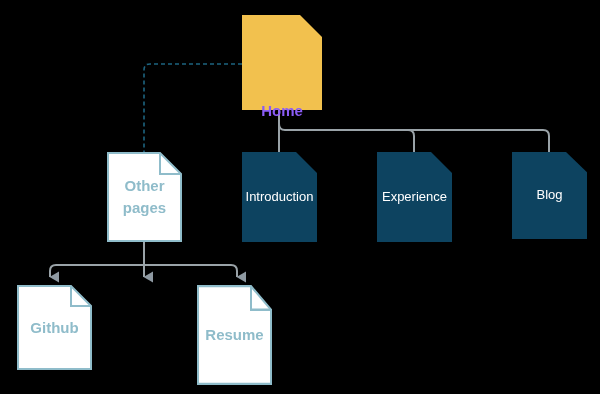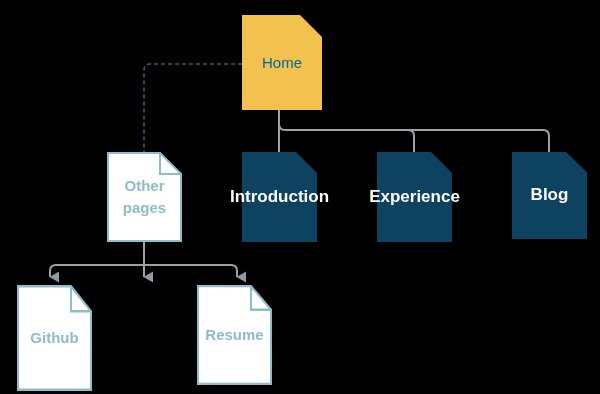--- a/index.html
+++ b/index.html
@@ -41,28 +41,29 @@
     height: 100%;
     display: flex;
     align-items: center;
     justify-content: center;
     text-align: center;
     line-height: 1.45;
     white-space: pre-line;
     pointer-events: none;
   }
   .label-home {
-    color: #0369a1;
+    color: #8b5cf6;
     font-size: 15px;
-    font-weight: 400;
+    font-weight: 700;
+    margin-top: 48px;
   }
   .label-dark {
     color: #ffffff;
-    font-size: 17px;
-    font-weight: 700;
+    font-size: 13px;
+    font-weight: 400;
   }
   .label-light {
     color: #8fbcca;
     font-size: 15px;
     font-weight: 700;
   }
 </style>
 </head>
 <body>
 
@@ -122,21 +123,21 @@
     <div class="node-label label-dark">Experience</div>
   </div>
 
   <div class="node" style="left:512px; top:152px; width:75px; height:87px;">
     <svg class="node-shape" viewBox="0 0 75 90" width="75" height="90" preserveAspectRatio="none" xmlns="http://www.w3.org/2000/svg">
       <path d="M0 0 L54 0 L75 21 L75 90 L0 90 Z" fill="#0d4360"></path>
     </svg>
     <div class="node-label label-dark">Blog</div>
   </div>
 
-  <div class="node" style="left:17px; top:285px; width:75px; height:106px;">
+  <div class="node" style="left:17px; top:285px; width:75px; height:85px;">
     <svg class="node-shape" viewBox="0 0 75 85" width="75" height="85" preserveAspectRatio="none" xmlns="http://www.w3.org/2000/svg">
       <path d="M1 1 L54 1 L74 21 L74 84 L1 84 Z" fill="#ffffff" stroke="#8fbcca" stroke-width="2"></path>
       <path d="M54 1 L54 21 L74 21" fill="none" stroke="#8fbcca" stroke-width="2"></path>
     </svg>
     <div class="node-label label-light">Github</div>
   </div>
 
 
   <div class="node" style="left:197px; top:285px; width:75px; height:100px;">
     <svg class="node-shape" viewBox="0 0 75 85" width="75" height="85" preserveAspectRatio="none" xmlns="http://www.w3.org/2000/svg">

